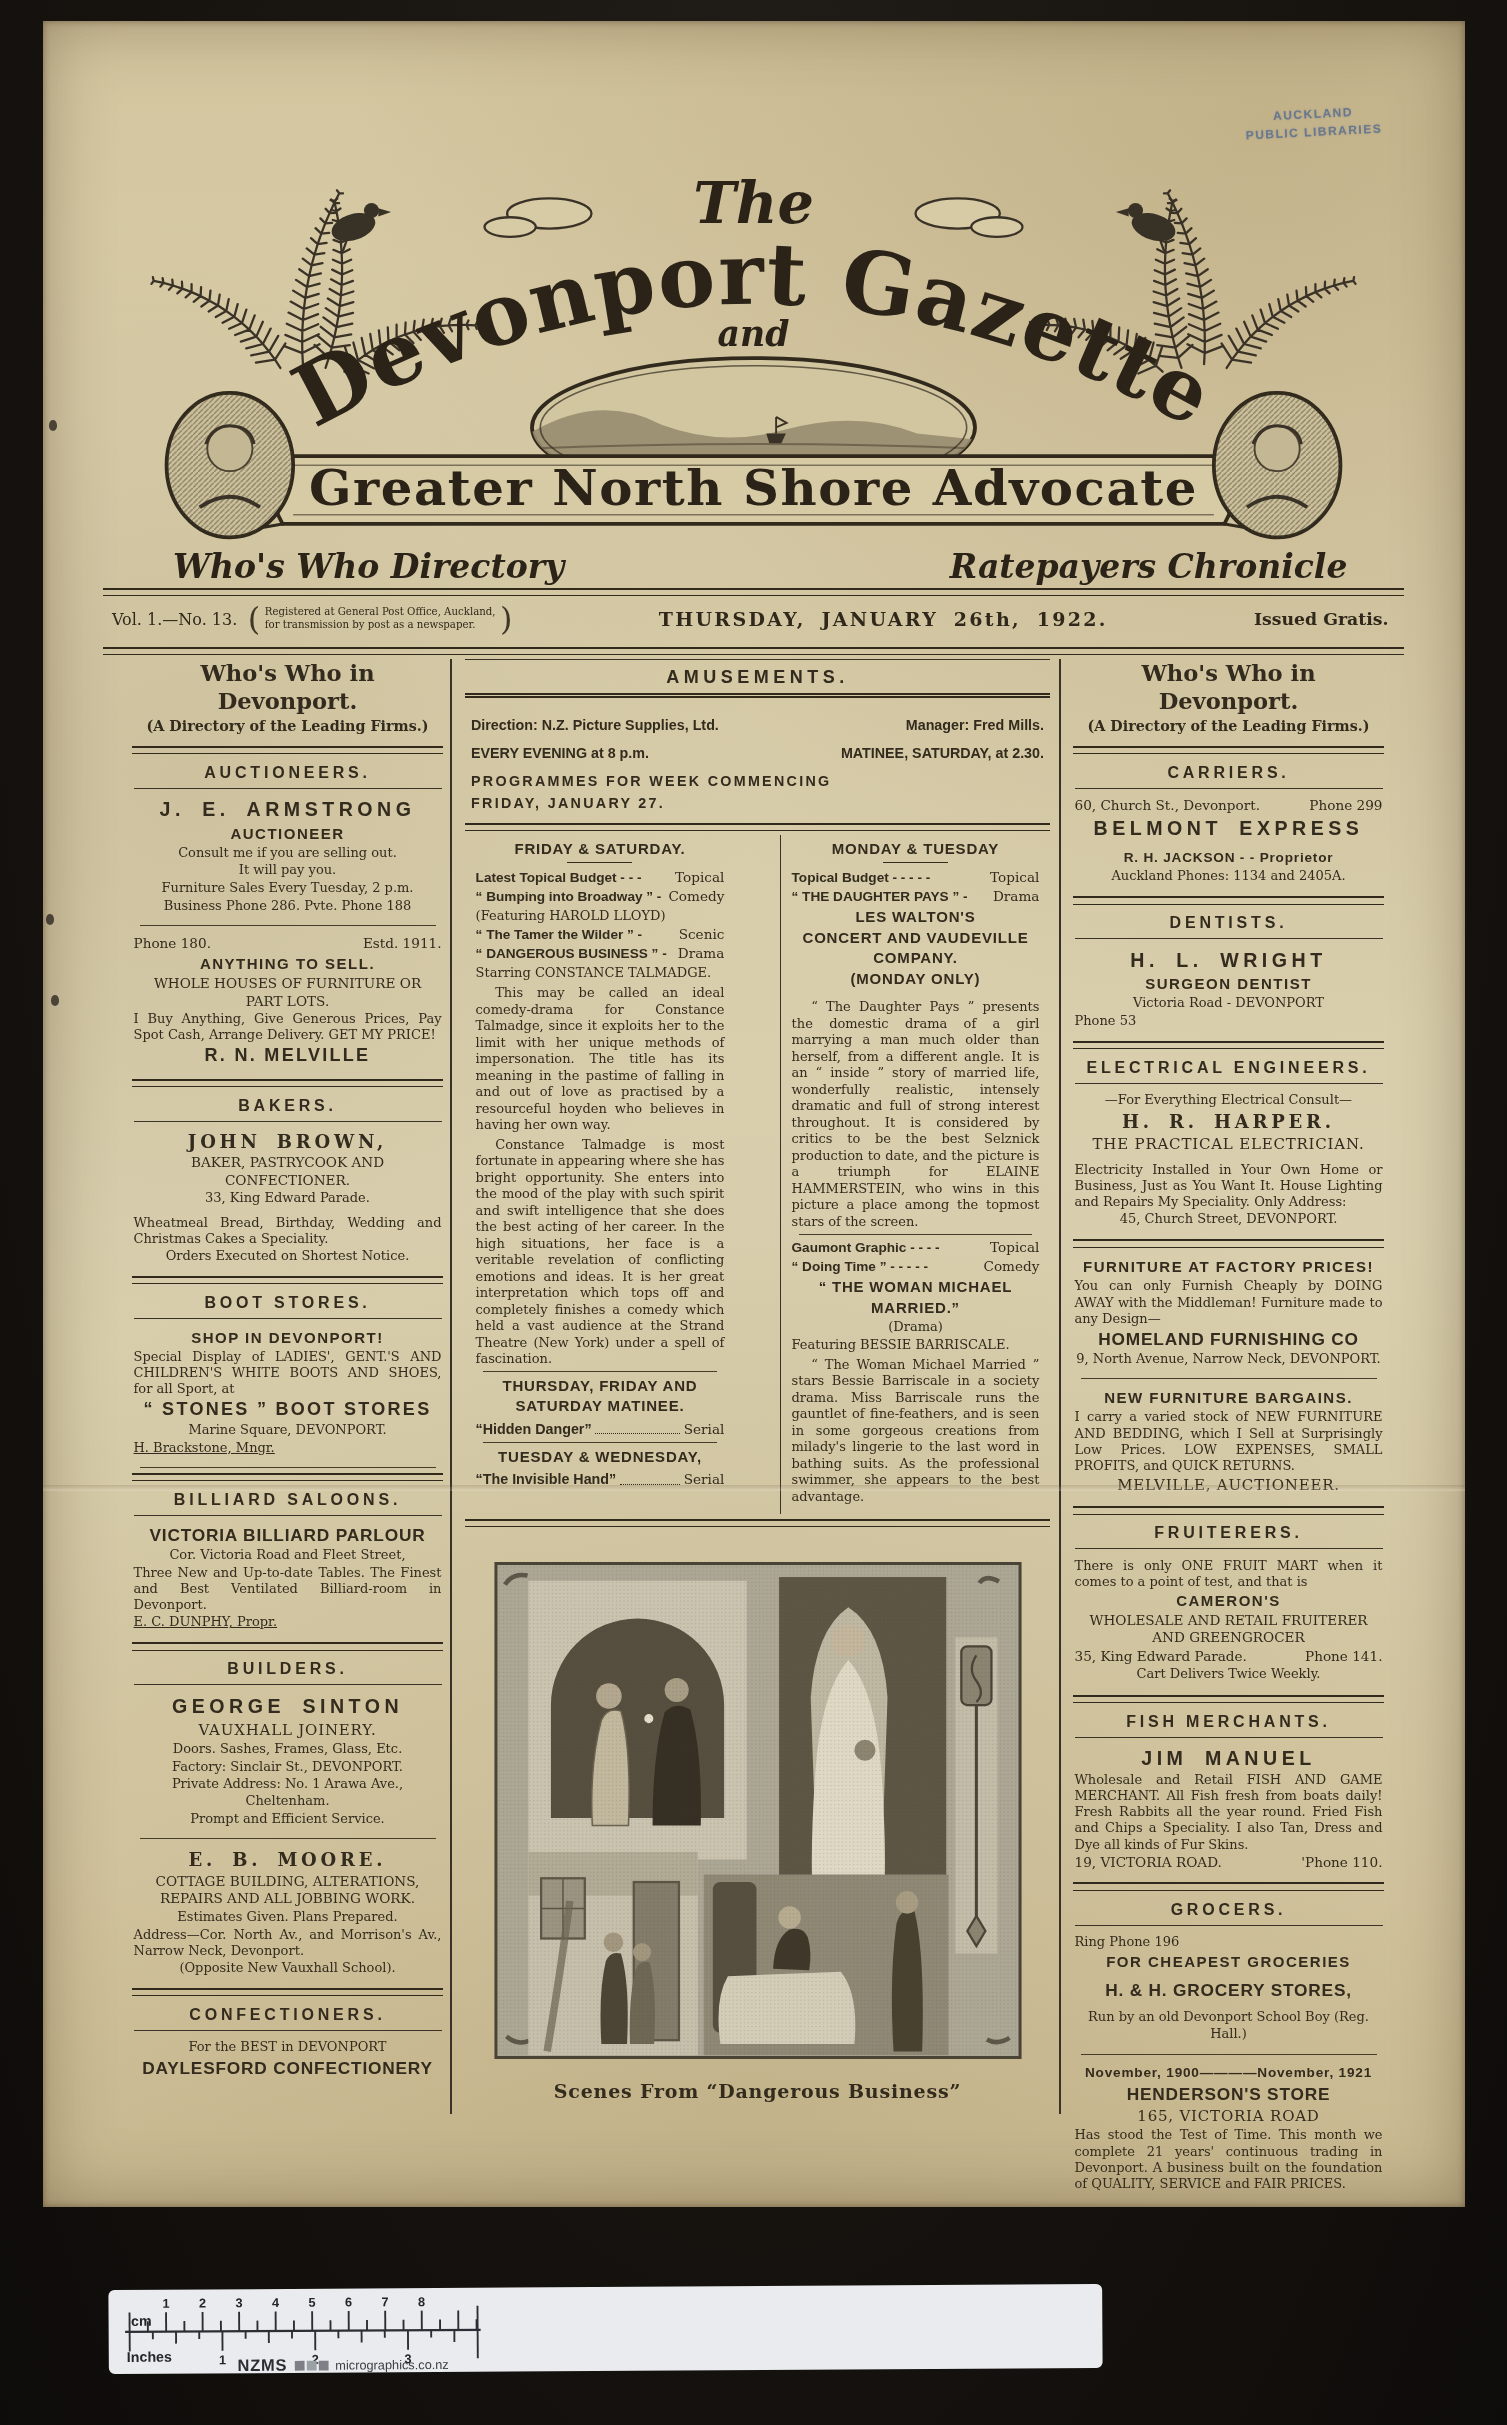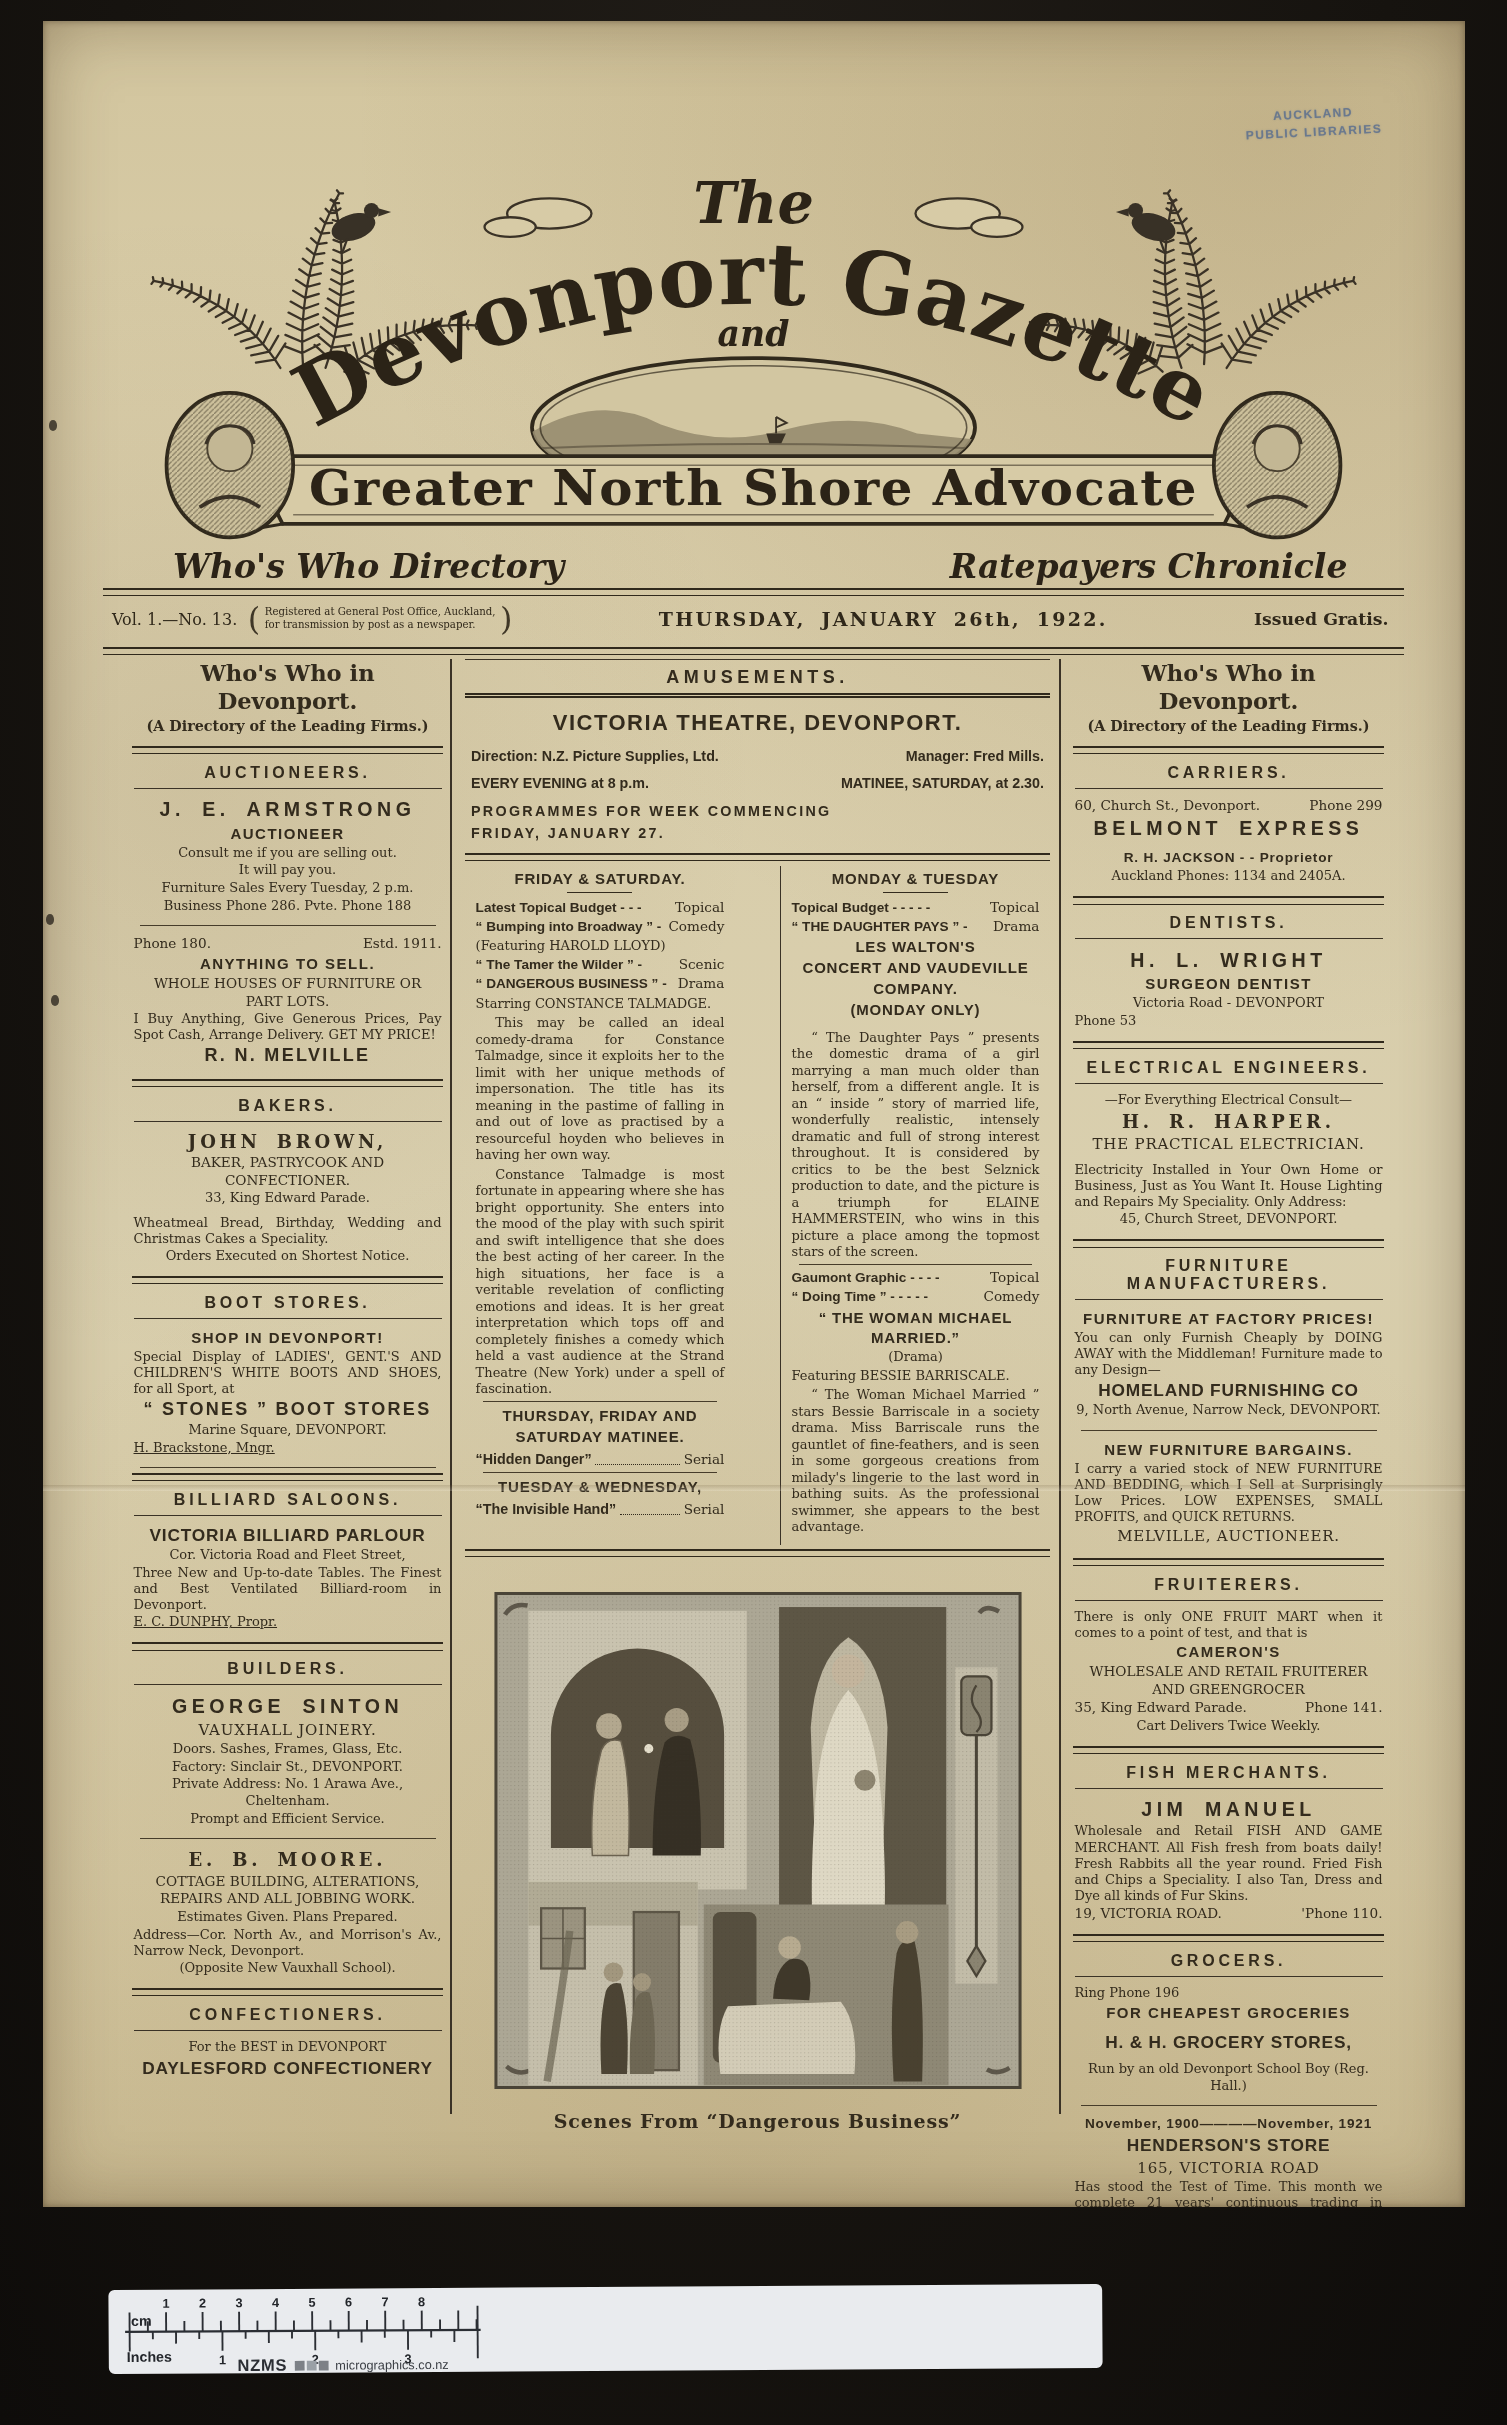--- a/index.html
+++ b/index.html
@@ -310,21 +310,20 @@
           <div class="ln s-bodyc">For the BEST in DEVONPORT</div>
           <div class="ln s-name3">DAYLESFORD CONFECTIONERY</div>
         </div>
       </div>
   </div>
 
   <div class="col col-mid">
     <div class="amuse-title">AMUSEMENTS.</div>
     <div class="theatre-head" id="theatre-head">
         <div class="blk">
-          <div class="ln s-theatre">VICTORIA THEATRE, DEVONPORT.</div>
           <div class="gap"></div>
           <div class="ln s-rowbold">
             <span class="rl">Direction:  N.Z. Picture Supplies, Ltd.</span>
             <span class="rr">Manager:  Fred Mills.</span>
           </div>
           <div class="gap"></div>
           <div class="ln s-rowbold">
             <span class="rl">EVERY EVENING at 8 p.m.</span>
             <span class="rr">MATINEE, SATURDAY, at 2.30.</span>
           </div>
@@ -510,21 +509,20 @@
         <div class="sec-title">ELECTRICAL ENGINEERS.</div>
         <div class="ad">
           <div class="ln s-bodyc">—For Everything Electrical Consult—</div>
           <div class="ln s-nameserif">H. R. HARPER.</div>
           <div class="ln s-capsbig">THE PRACTICAL ELECTRICIAN.</div>
           <div class="gap"></div>
           <div class="ln s-body">Electricity Installed in Your Own Home or Business, Just as You Want It.  House Lighting and Repairs My Speciality.  Only Address:</div>
           <div class="ln s-bodyc">45, Church Street, DEVONPORT.</div>
         </div>
         <div class="rule-double"></div>
-        <div class="sec-title">FURNITURE MANUFACTURERS.</div>
         <div class="ad">
           <div class="ln s-sub">FURNITURE AT FACTORY PRICES!</div>
           <div class="ln s-body">You can only Furnish Cheaply by DOING AWAY with the Middleman! Furniture made to any Design—</div>
           <div class="ln s-name3">HOMELAND FURNISHING CO</div>
           <div class="ln s-bodyc">9, North Avenue, Narrow Neck, DEVONPORT.</div>
         </div>
         <div class="rule-thin"></div>
         <div class="ad">
           <div class="ln s-sub">NEW FURNITURE BARGAINS.</div>
           <div class="ln s-body">I carry a varied stock of NEW FURNITURE AND BEDDING, which I Sell at Surprisingly Low Prices. LOW EXPENSES, SMALL PROFITS, and QUICK RETURNS.</div>

